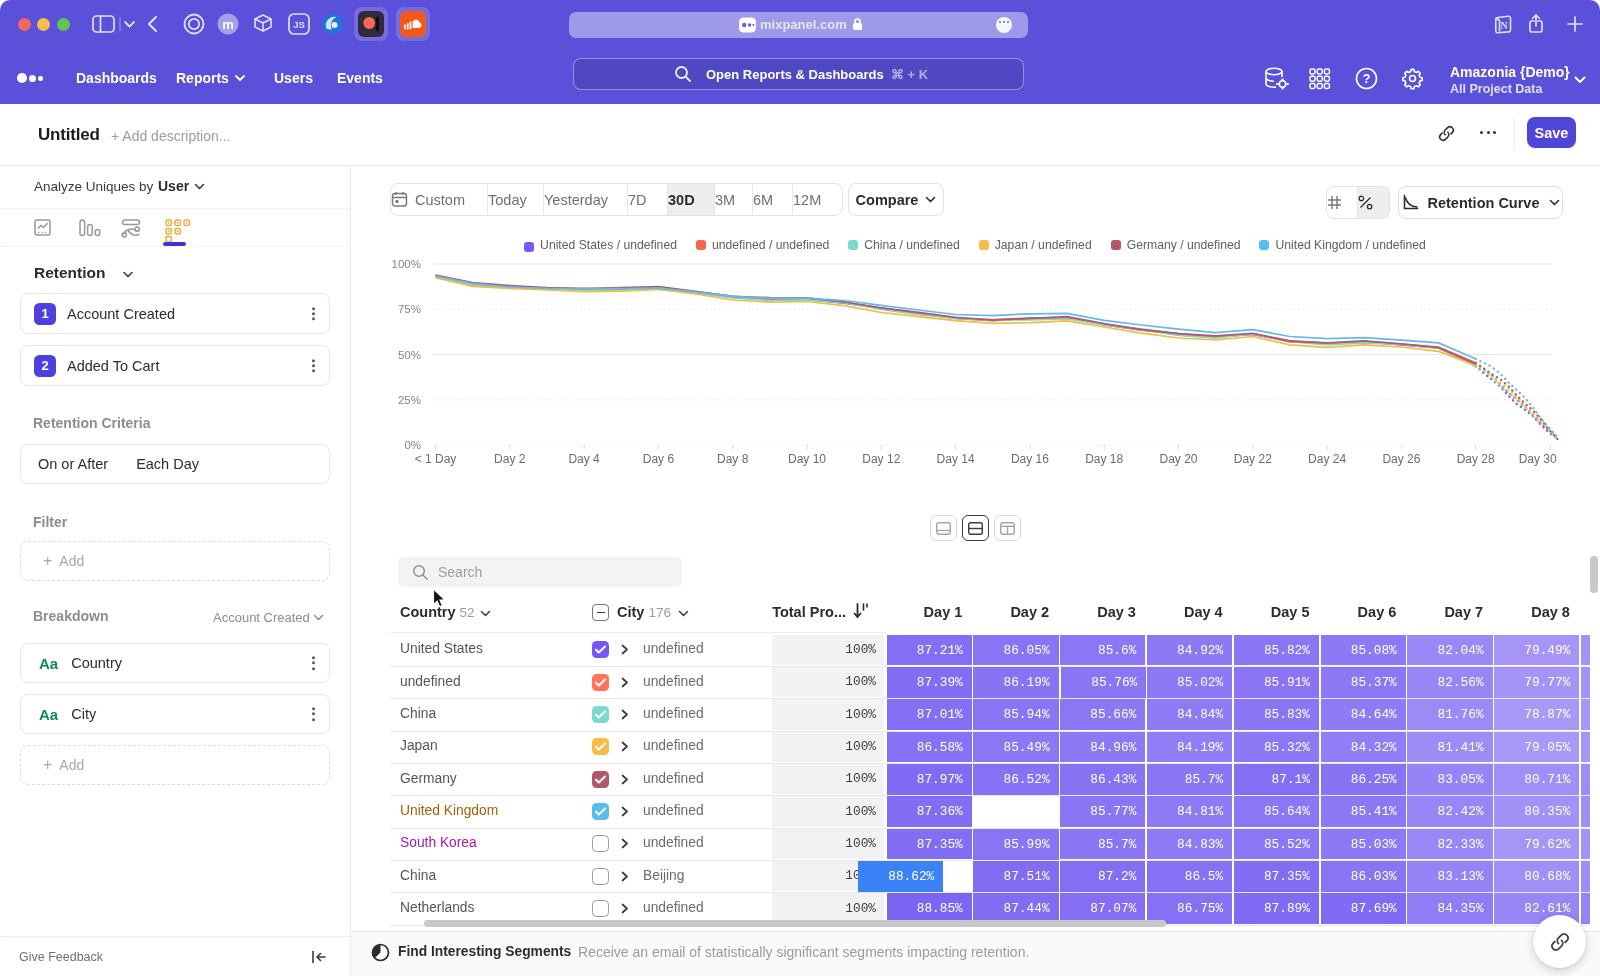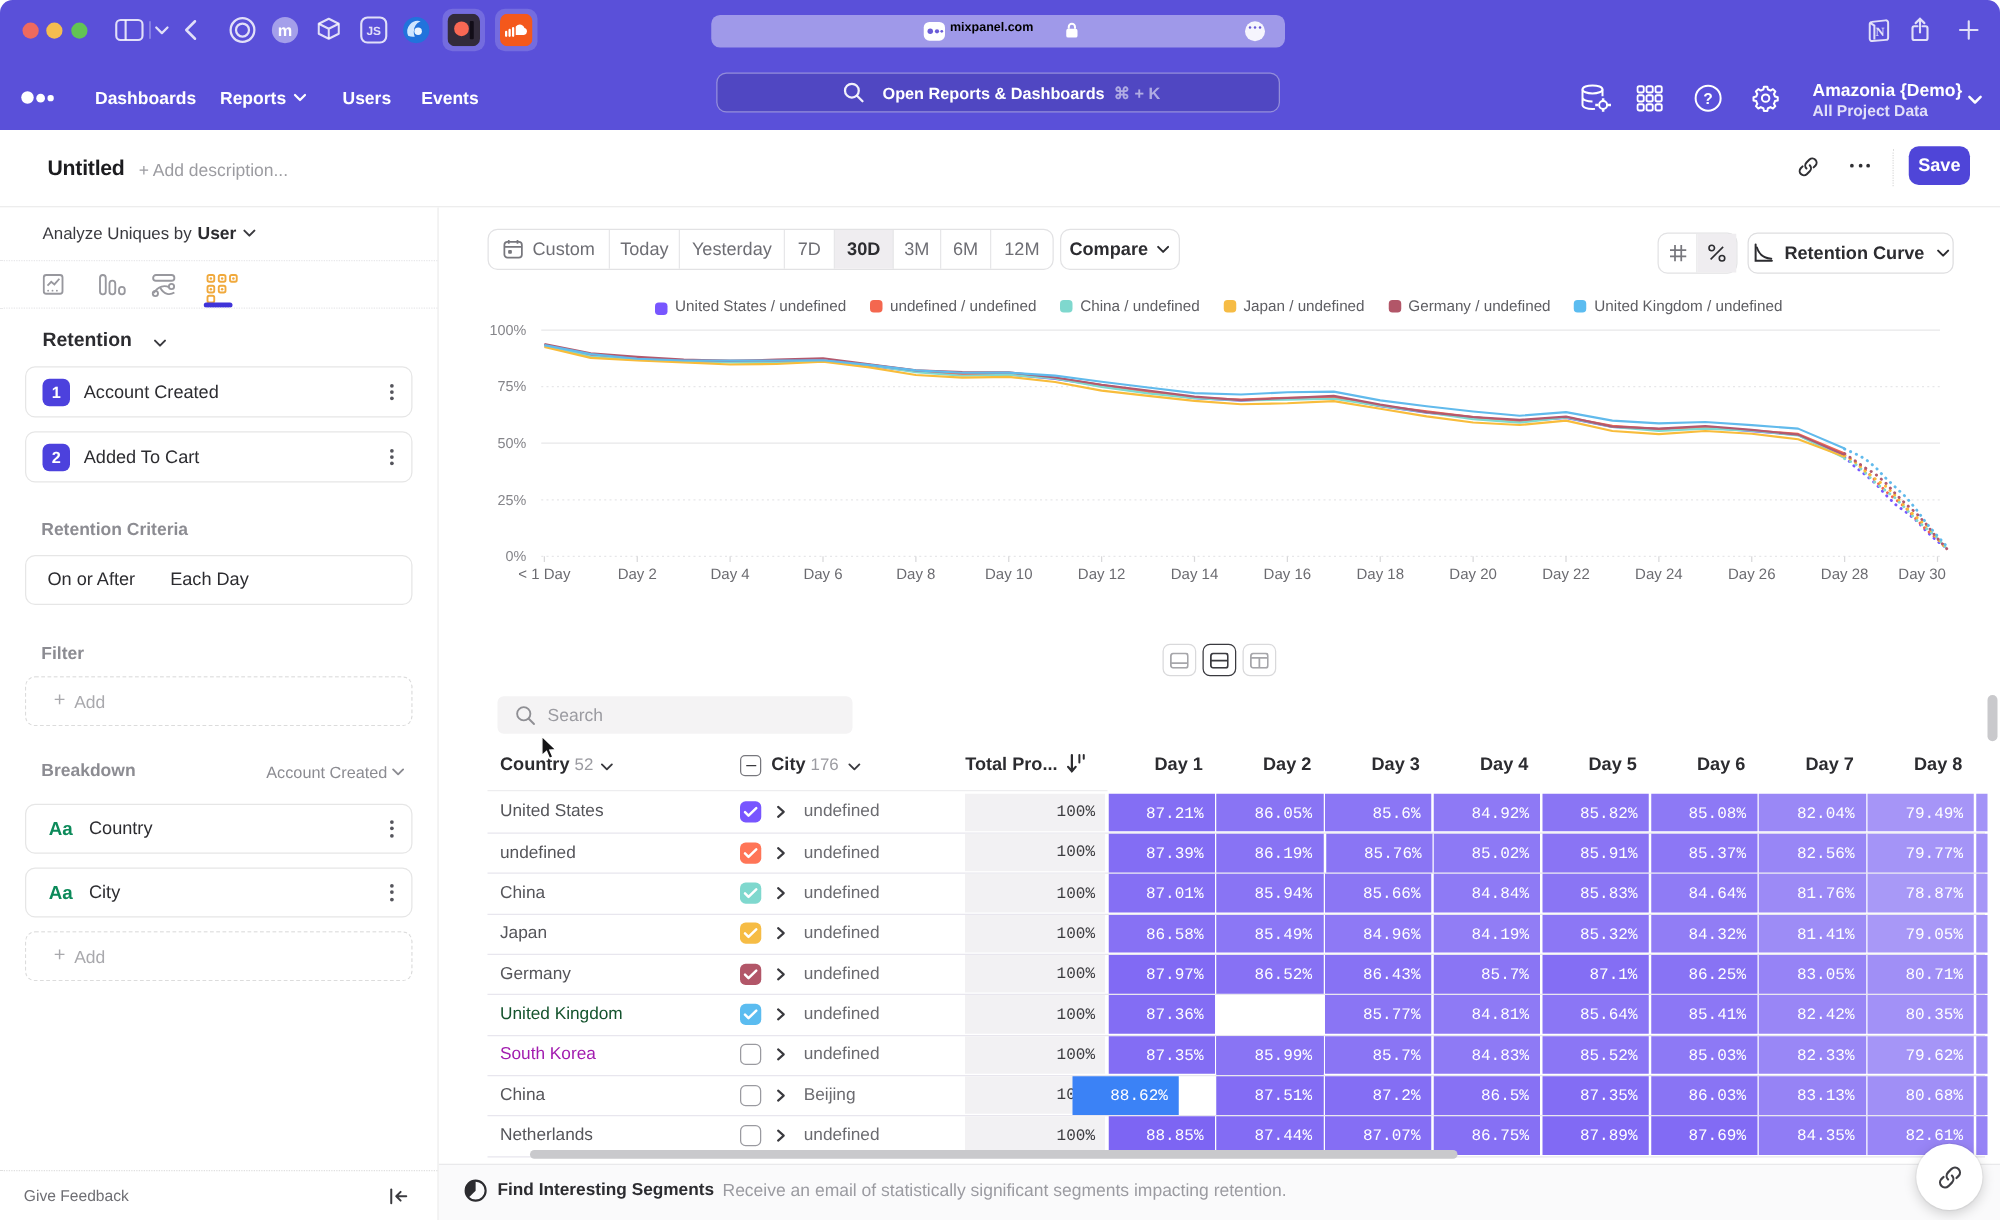--- a/index.html
+++ b/index.html
@@ -8,21 +8,21 @@
 .appbar{position:absolute;left:0;top:48px;width:1600px;height:56px;background:#5a50d9}
 .phead{position:absolute;left:0;top:104px;width:1600px;height:62px;background:#fff;border-bottom:1px solid #e8e8e8}
 .sidebar{position:absolute;left:0;top:166px;width:351px;height:810px;background:#fff;border-right:1px solid #e9e9e9}
 .content{position:absolute;left:351px;top:166px;width:1249px;height:810px;background:#fff;overflow:hidden}
 .navitem{color:#fff;font-weight:700;font-size:14px}
 .card{position:absolute;left:20px;width:310px;height:41px;border:1px solid #e6e6e6;border-radius:8px;background:#fff;display:flex;align-items:center}
 .kebab{position:absolute;right:14px;top:50%;transform:translateY(-50%);width:3px}
 .kebab i{display:block;width:3px;height:3px;border-radius:50%;background:#55555c;margin:2.2px 0}
 .addbox{position:absolute;left:20px;width:310px;height:40px;border:1px dashed #dcdcdc;border-radius:8px;color:#a9a9ad;font-size:14px;display:flex;align-items:center;padding-left:22px}
 .seg{display:flex;align-items:center;height:33px;border:1px solid #e2e2e4;border-radius:8px;background:#fff}
-.seg .it{height:100%;display:flex;align-items:center;justify-content:center;color:#6e6e74;font-size:14.5px;border-right:1px solid #e7e7e9;padding:0 0}
+.seg .it{height:100%;display:flex;align-items:center;color:#6e6e74;font-size:14.5px;border-right:1px solid #e7e7e9;padding:0 0}
 .seg .it:last-child{border-right:none}
 .btn{display:flex;align-items:center;justify-content:center;height:33px;border:1px solid #e2e2e4;border-radius:8px;background:#fff;color:#2c2c30;font-weight:700;font-size:14.5px}
 .hdr{font-size:14.5px;font-weight:700;color:#2c2c30}
 .gray{color:#9b9ba1}
 .mono{font-family:"Liberation Mono", monospace}
 .cell{position:absolute;height:30.5px;color:#fff;font-family:"Liberation Mono", monospace;font-size:12.8px;display:flex;align-items:center;justify-content:flex-end;padding-right:9px}
 .rowline{position:absolute;left:39px;width:1198px;height:1px;background:#e8e6ee}
 .chk{position:absolute;width:17px;height:17px;border-radius:4.5px}
 svg{display:block}
 </style></head>
@@ -69,21 +69,21 @@
 <path d="M12.6 10.2 a4.6 4.6 0 0 1 4.4 -1.4 a3.6 3.6 0 0 1 2.6 2.6 a2.9 2.9 0 0 1 -0.4 5.6 h-6.6 z"></path>
       </g>
 </svg>
     <div class="abs" style="left:569px;top:11.5px;width:459px;height:26px;border-radius:7px;background:rgba(255,255,255,0.42)"></div>
 <svg class="abs" style="left:737px;top:16.5px" width="22" height="17" viewBox="0 0 22 17">
 <rect x="2" y="0.5" width="17" height="15" rx="4.5" fill="#fff"></rect>
 <circle cx="7.2" cy="8" r="2.2" fill="#6a5cd8"></circle>
       <circle cx="12.6" cy="8" r="1.7" fill="#6a5cd8"></circle>
       <circle cx="16.4" cy="8" r="1.1" fill="#6a5cd8"></circle>
 </svg>
-<div class="abs" style="left:760px;top:16.5px;color:#000000;font-weight:700;font-size:10px">mixpanel.com</div>
+<div class="abs" style="left:760px;top:16.5px;color:#e5e5e5;font-weight:700;font-size:13px">mixpanel.com</div>
 <svg class="abs" style="left:851px;top:17px" width="13" height="14" viewBox="0 0 13 14">
 <rect x="2" y="6" width="9" height="7" rx="1.5" fill="#fff"></rect>
       <path d="M4 6 V4.5 a2.5 2.5 0 0 1 5 0 V6" fill="none" stroke="#fff" stroke-width="1.6"></path>
 </svg>
 <div class="abs" style="left:996px;top:16.5px;width:16px;height:16px;border-radius:50%;background:rgba(255,255,255,0.9)"></div>
 <div class="abs" style="left:999px;top:21px;width:10px;display:flex;justify-content:space-between">
 <i style="width:2px;height:2px;border-radius:50%;background:#6a5cd8"></i>
       <i style="width:2px;height:2px;border-radius:50%;background:#6a5cd8"></i>
       <i style="width:2px;height:2px;border-radius:50%;background:#6a5cd8"></i>
     </div>
@@ -557,21 +557,21 @@
     <div class="rowline" style="top:629.4499999999999px"></div>
     <div class="cell" style="left:535.5px;top:598.1199999999999px;width:85.3px;background:rgb(129,106,244)">87.97%</div>
     <div class="cell" style="left:622.3px;top:598.1199999999999px;width:85.3px;background:rgb(135,113,244)">86.52%</div>
     <div class="cell" style="left:709.0999999999999px;top:598.1199999999999px;width:85.3px;background:rgb(135,114,244)">86.43%</div>
     <div class="cell" style="left:795.9000000000001px;top:598.1199999999999px;width:85.3px;background:rgb(138,117,244)">85.7%</div>
     <div class="cell" style="left:882.7px;top:598.1199999999999px;width:85.3px;background:rgb(132,110,244)">87.1%</div>
     <div class="cell" style="left:969.5px;top:598.1199999999999px;width:85.3px;background:rgb(136,115,244)">86.25%</div>
     <div class="cell" style="left:1056.3px;top:598.1199999999999px;width:85.3px;background:rgb(150,131,246)">83.05%</div>
     <div class="cell" style="left:1143.1px;top:598.1199999999999px;width:85.3px;background:rgb(160,143,246)">80.71%</div>
     <div class="cell" style="left:1230px;top:598.1199999999999px;width:8px;background:rgb(158,141,246)"></div>
-    <div class="abs" style="left:49px;top:637.1149999999999px;font-size:13.8px;color:#14532d">United Kingdom</div>
+    <div class="abs" style="left:49px;top:637.1149999999999px;font-size:13.8px;color:#a16207">United Kingdom</div>
     <div class="chk" style="left:241px;top:637.1149999999999px;background:#5BBCF0">
 <svg width="17" height="17" viewBox="0 0 17 17">
         <path d="M4 8.7 l2.8 2.8 L13 5.5" fill="none" stroke="#fff" stroke-width="2" stroke-linecap="round" stroke-linejoin="round"></path>
       </svg>
     </div>
     <svg class="abs" style="left:270px;top:640.1149999999999px" width="8" height="11" viewBox="0 0 8 11">
       <path d="M1.5 1.5 l4.5 4 l-4.5 4" fill="none" stroke="#3a3a3f" stroke-width="1.7" stroke-linecap="round" stroke-linejoin="round"></path>
     </svg>
     <div class="abs" style="left:292px;top:637.1149999999999px;font-size:13.8px;color:#6b6b70">undefined</div>
     <div class="abs" style="left:421px;top:630.4499999999999px;width:112px;height:30.3px;background:#f2f1f3"></div>

